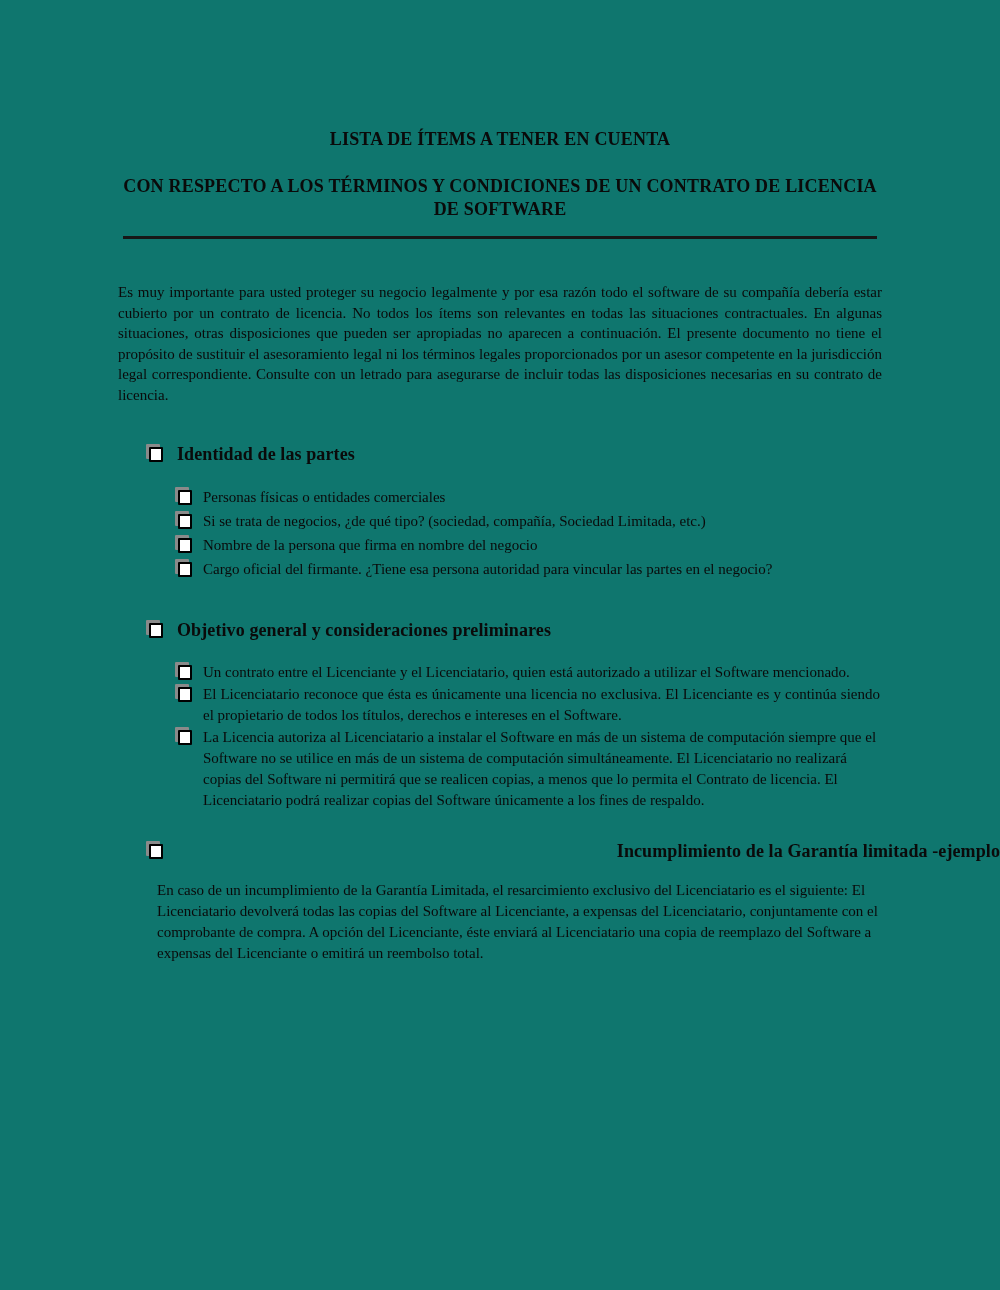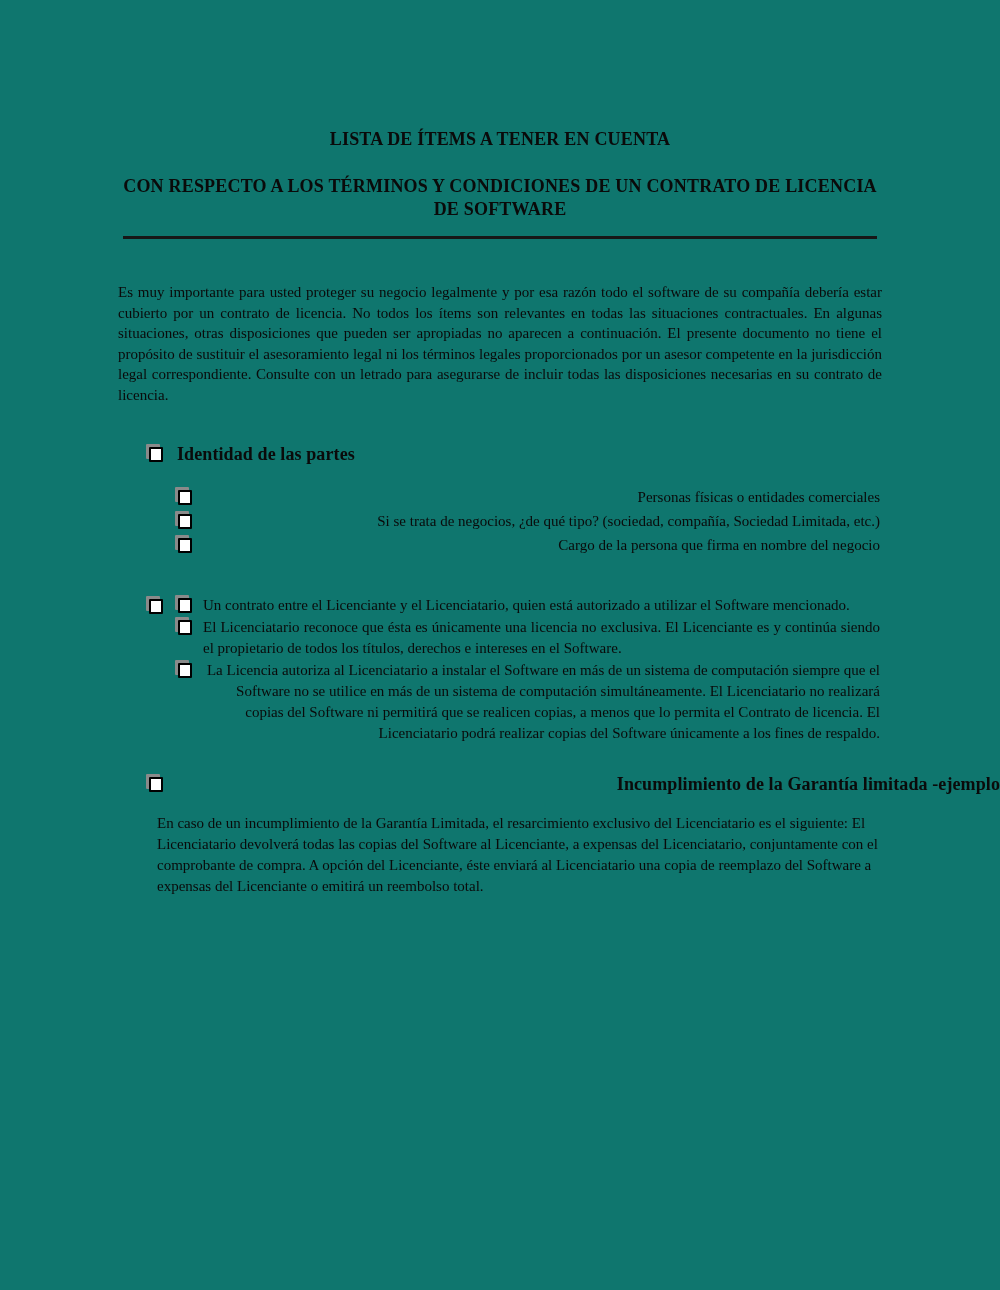--- a/index.html
+++ b/index.html
@@ -46,21 +46,21 @@
     font-size:18px; font-weight:bold;
     line-height:23px;
     letter-spacing:0.1px;
   }
   .check-item {
     position:relative;
     margin-left:175px;
     padding-left:28px;
     width:677px;
     font-size:15px; line-height:21px;
-    text-align:right;
+    text-align:left;
   }
   .check-item.justify { text-align:justify; }
   .cb {
     position:absolute; left:3px; top:4px;
     width:10px; height:11px;
     background:#ffffff;
     border:2px solid #000000;
     border-radius:1px;
     box-shadow:-3px -3px 0 0 #8a8a8a;
   }
@@ -105,27 +105,32 @@
     <div class="check-item mt-list1">
       <span class="cb"></span>
       <span>Personas físicas o entidades comerciales</span>
     </div>
     <div class="check-item mt-it3">
       <span class="cb"></span>
       <span>Si se trata de negocios, ¿de qué tipo? (sociedad, compañía, Sociedad Limitada, etc.)</span>
     </div>
     <div class="check-item mt-it3">
       <span class="cb"></span>
-      <span>Cargo de la persona que firma en nombre del negocio</span>
+      <span>Nombre de la persona que firma en nombre del negocio</span>
+    </div>
+    <div class="check-item mt-it3 justify">
+      <span class="cb"></span>
+      <span>Cargo oficial del firmante. ¿Tiene esa persona autoridad para vincular las partes en el negocio?</span>
     </div>
   </div>
 
 
   <div class="check-heading mt-h3">
     <span class="cb"></span>
+    <span>Objetivo general y consideraciones preliminares</span>
   </div>
   <div>
     <div class="check-item mt-list2 justify">
       <span class="cb"></span>
       <span>Un contrato entre el Licenciante y el Licenciatario, quien está autorizado a utilizar el Software mencionado.</span>
     </div>
     <div class="check-item mt-it1 justify">
       <span class="cb"></span>
       <span>El Licenciatario reconoce que ésta es únicamente una licencia no exclusiva. El Licenciante es y continúa siendo el propietario de todos los títulos, derechos e intereses en el Software.</span>
     </div>

